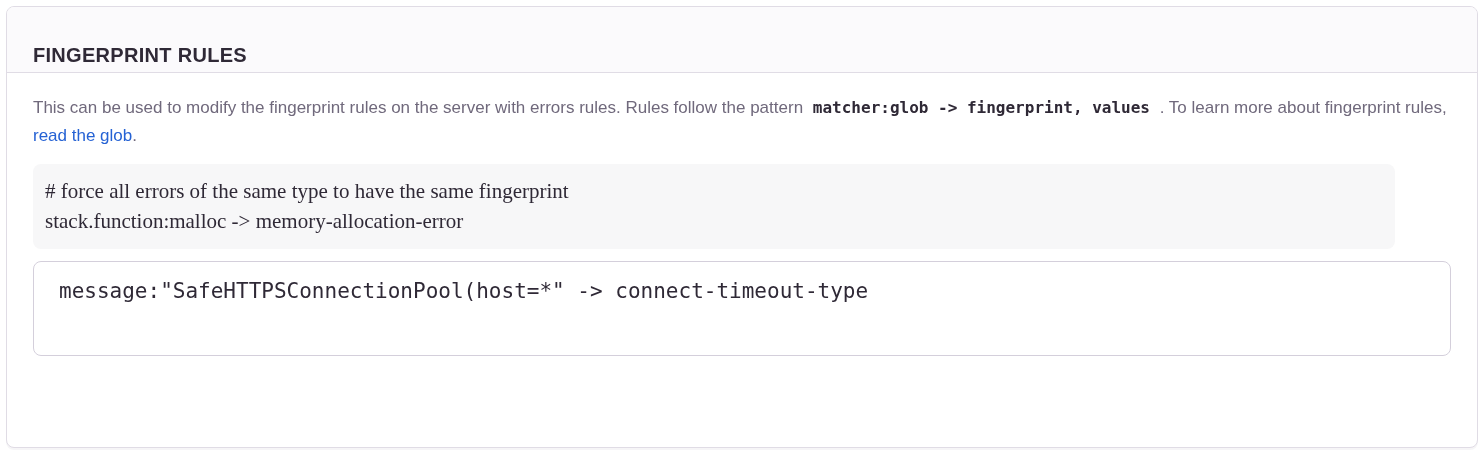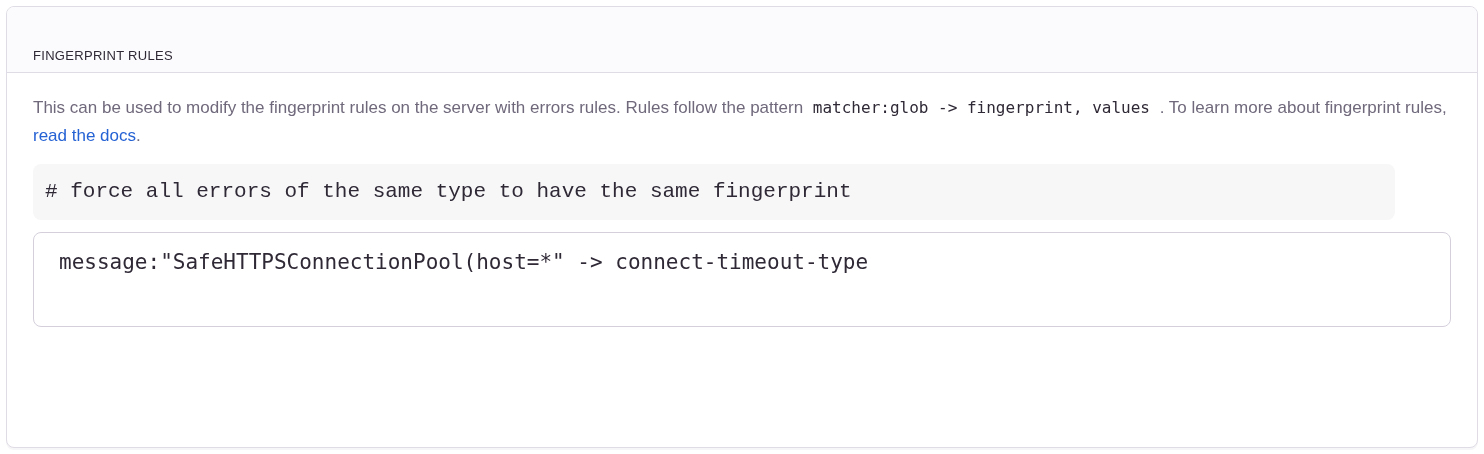--- a/index.html
+++ b/index.html
@@ -21,55 +21,56 @@
   }
   .panel-header {
     background: var(--header-bg, #fbfafc);
     border-bottom: 1px solid var(--panel-border, #e0dce5);
     height: 66px;
     display: flex;
     align-items: center;
     padding: 0 26px;
   }
   .panel-title {
-    font-size: 13px;
-    font-weight: normal;
+    font-size: 20px;
+    font-weight: bold;
     letter-spacing: 0.3px;
     color: var(--heading-text, #2f2936);
     margin-top: 31px;
   }
   .panel-body {
     padding: 21px 26px 32px 26px;
   }
   .description {
     font-size: 17px;
     line-height: 28px;
     color: var(--body-text, #70697c);
   }
   .inline-code {
     font-family: "DejaVu Sans Mono", monospace;
     font-size: 16px;
     color: var(--code-text, #2f2936);
     padding: 0 5px;
+    font-weight: bold;
   }
   .doc-link {
     color: var(--link, #2562d4);
     text-decoration: none;
     cursor: pointer;
   }
   .example-block {
     margin-top: 14px;
     margin-right: 56px;
     background: var(--code-block-bg, #f7f7f8);
     border-radius: 8px;
     padding: 13px 12px;
     overflow: hidden;
   }
   .code-line {
-    font-family: Liberation Mono, monospace;
+    font-family: Liberation Serif, serif;
     font-size: 21px;
     line-height: 29.5px;
     color: var(--code-text, #2f2936);
     white-space: pre;
   }
   .rules-input {
     display: block;
     width: 100%;
     height: 95px;
     margin-top: 12px;
@@ -94,21 +95,21 @@
   <header class="panel-header">
     <h2 class="panel-title">FINGERPRINT RULES</h2>
   </header>
 
   <div class="panel-body">
 
     <p class="description">
       <span>This can be used to modify the fingerprint rules on the server with errors rules. Rules follow the pattern</span>
       <code class="inline-code">matcher:glob -&gt; fingerprint, values</code>
       <span>. To learn more about fingerprint rules,</span>
-      <a class="doc-link">read the docs</a><span>.</span>
+      <a class="doc-link">read the glob</a><span>.</span>
     </p>
 
-    <pre class="example-block"><div class="code-line"># force all errors of the same type to have the same fingerprint</div></pre>
+    <pre class="example-block"><div class="code-line"># force all errors of the same type to have the same fingerprint</div><div class="code-line">stack.function:malloc -&gt; memory-allocation-error</div></pre>
 
     <textarea class="rules-input" spellcheck="false" style="">message:"SafeHTTPSConnectionPool(host=*" -&gt; connect-timeout-type</textarea>
 
   </div>
 </section>
 
 </body></html>

